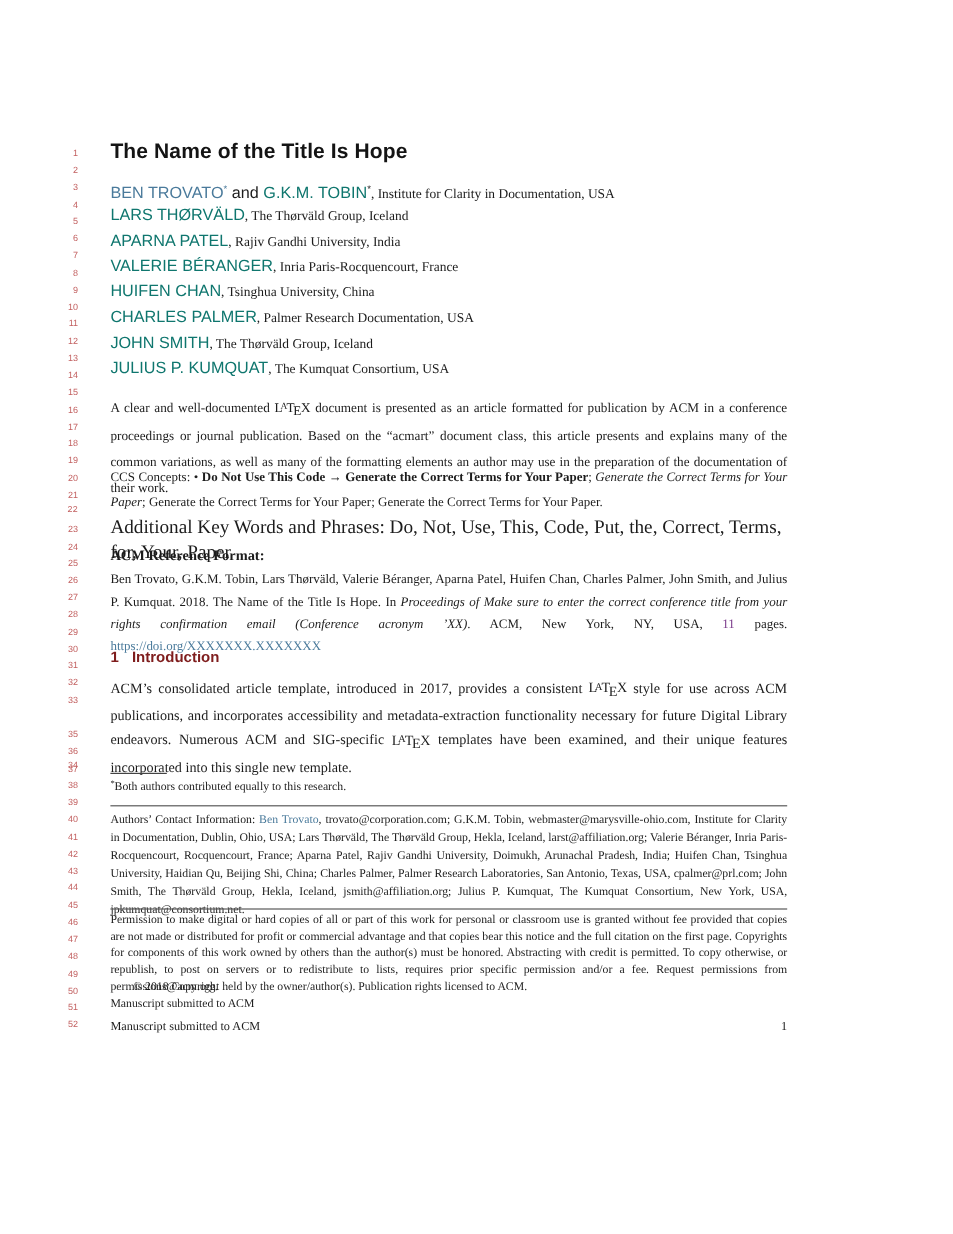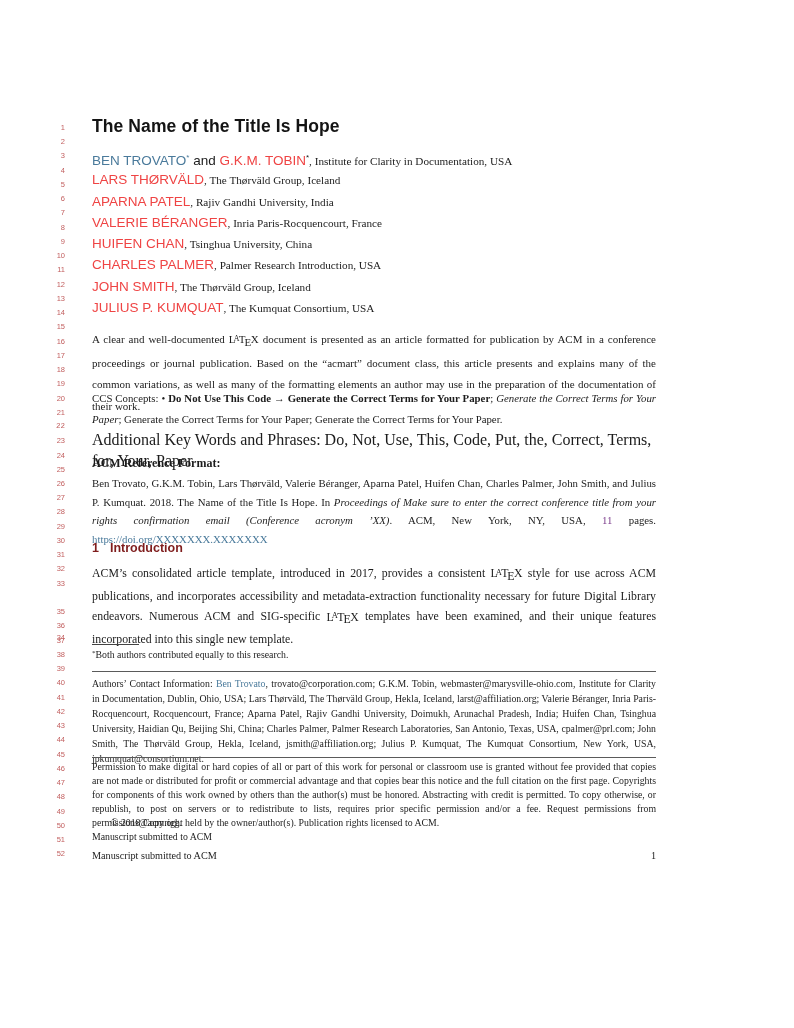--- a/index.html
+++ b/index.html
@@ -12,21 +12,21 @@
     position:absolute;left:37px;width:28px;text-align:right;
     font-family:"Liberation Sans",sans-serif;font-size:7.5px;line-height:1;
     color:var(--lineno,#c66);
   }
   .title{
     top:116px;font-family:"Liberation Sans",sans-serif;font-weight:700;
     font-size:17.5px;letter-spacing:0.1px;color:#141414;
   }
   .authors{top:147px;}
   .author-row{height:21.3px;line-height:21.3px;white-space:nowrap;}
-  .author-name{font-family:"Liberation Sans",sans-serif;font-size:13.5px;color:#ef4444;}
+  .author-name{font-family:"Liberation Sans",sans-serif;font-size:13.5px;color:#0f766e;}
   .author-conj{font-family:"Liberation Sans",sans-serif;font-size:13.5px;color:#1c1c1c;}
   .author-link{color:var(--link,#4a7a9b);}
   .author-sup{font-family:"Liberation Sans",sans-serif;font-size:8px;vertical-align:5px;}
   .affil{font-size:11.2px;color:#1c1c1c;}
   .abstract{top:328px;font-size:11px;line-height:21.4px;text-align:justify;}
   .ccs{top:388px;font-size:10.8px;line-height:21.4px;text-align:justify;}
   .keywords{top:429px;font-size:16px;line-height:21px;}
   .ref-head{top:456px;font-size:12px;font-weight:700;}
   .ref-body{top:474px;font-size:10.8px;line-height:18.6px;text-align:justify;}
   .section-heading{
@@ -112,21 +112,21 @@
     </div>
 
   <div class="abs title">The Name of the Title Is Hope</div>
 
   <div class="abs authors">
       <div class="author-row"><span class="author-name author-link">BEN TROVATO</span><span class="author-sup author-link">*</span><span class="author-conj"> and </span><span class="author-name">G.K.M. TOBIN</span><span class="author-sup">*</span><span class="affil">, Institute for Clarity in Documentation, USA</span></div>
       <div class="author-row"><span class="author-name">LARS THØRVÄLD</span><span class="affil">, The Thørväld Group, Iceland</span></div>
       <div class="author-row"><span class="author-name">APARNA PATEL</span><span class="affil">, Rajiv Gandhi University, India</span></div>
       <div class="author-row"><span class="author-name">VALERIE BÉRANGER</span><span class="affil">, Inria Paris-Rocquencourt, France</span></div>
       <div class="author-row"><span class="author-name">HUIFEN CHAN</span><span class="affil">, Tsinghua University, China</span></div>
-      <div class="author-row"><span class="author-name">CHARLES PALMER</span><span class="affil">, Palmer Research Introduction, USA</span></div>
+      <div class="author-row"><span class="author-name">CHARLES PALMER</span><span class="affil">, Palmer Research Documentation, USA</span></div>
       <div class="author-row"><span class="author-name">JOHN SMITH</span><span class="affil">, The Thørväld Group, Iceland</span></div>
       <div class="author-row"><span class="author-name">JULIUS P. KUMQUAT</span><span class="affil">, The Kumquat Consortium, USA</span></div>
     </div>
 
   <div class="abs abstract"><span>A clear and well-documented </span><span class="latex">L<span class="la">A</span>T<span class="le">E</span>X</span><span> document is presented as an article formatted for publication by ACM in a conference proceedings or journal publication. Based on the “acmart” document class, this article presents and explains many of the common variations, as well as many of the formatting elements an author may use in the preparation of the documentation of their work.</span></div>
 
   <div class="abs ccs"><span>CCS Concepts: • </span><span class="seg-b">Do Not Use This Code → Generate the Correct Terms for Your Paper</span><span>; </span><span class="seg-i">Generate the Correct Terms for Your Paper</span><span>; Generate the Correct Terms for Your Paper; Generate the Correct Terms for Your Paper.</span></div>
 
   <div class="abs keywords">Additional Key Words and Phrases: Do, Not, Use, This, Code, Put, the, Correct, Terms, for, Your, Paper</div>
 

